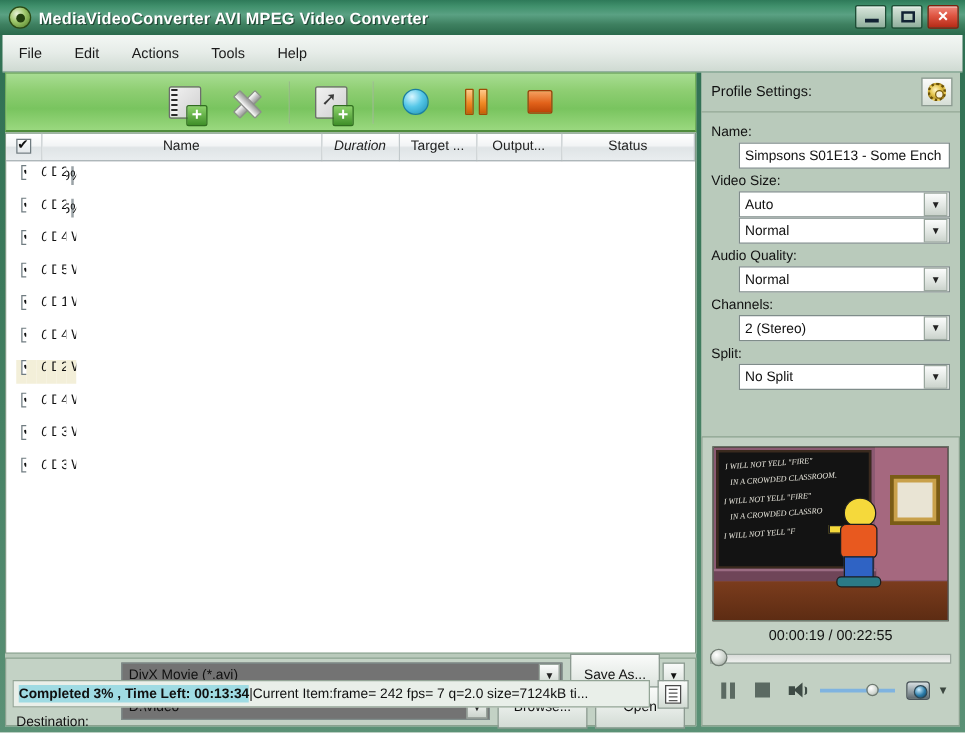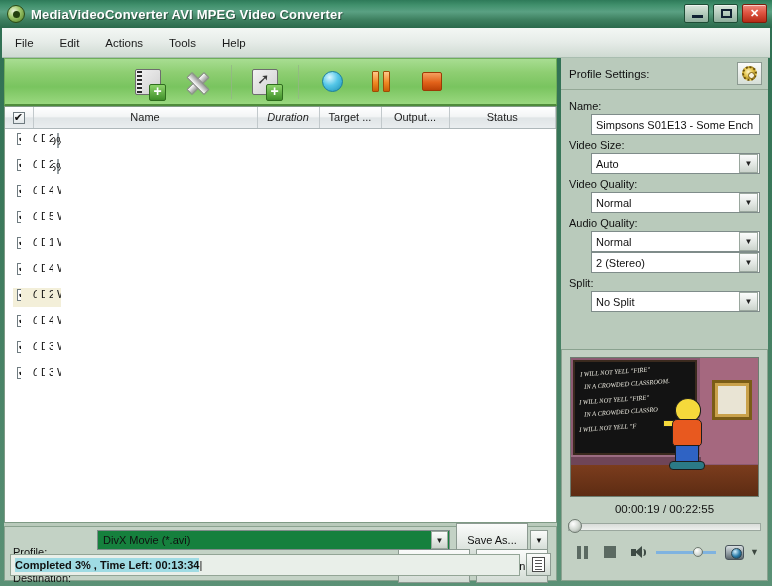--- a/index.html
+++ b/index.html
@@ -162,42 +162,42 @@
   .pbar .lbl{ position:relative; font-size:11px; color:#111; }
 
   
   #bottomform{
     position:absolute; left:0; top:468px; width:553px; height:55px;
     background:#c3d2c5; border:1px solid #8aa28f;
   }
   .frow{ display:flex; align-items:center; height:26px; padding:0 8px; }
   .flabel{ width:84px; font-size:11px; color:#111;margin-top:24px; }
   .fcombo{
-    height:20px; background:#15803d; border:1px solid #7f8c8a;
+    height:20px; background:#737373; border:1px solid #7f8c8a;
     display:flex; align-items:center; flex:1; position:relative; font-size:11px;
   }
   .fcombo .txt{ padding-left:5px; flex:1; overflow:hidden; white-space:nowrap; }
   .fcombo .arrow{
     width:17px; height:18px; margin:0 1px 0 0;
     background:linear-gradient(to bottom,#fbfcfc,#e2e7e3 55%,#cbd3cc);
     border:1px solid #9aa79e; display:flex; align-items:center; justify-content:center;
     font-size:8px; color:#222;
   }
   .fbtn{
     height:21px; min-width:72px; margin-left:6px; padding:16px 8px;
     background:linear-gradient(to bottom,#fafbfa,#e7ece8 52%,#d2dbd4);
     border:1px solid #8c9a91; font-size:11px; color:#111; cursor:pointer;
     display:flex; align-items:center; justify-content:center;
   }
   .fbtn.split{ min-width:18px; padding:0; margin-left:2px; }
 
   
   #statusbar{
     position:absolute; left:10px; top:544px; width:541px; height:32px;
-    display:flex; align-items:flex-end;
+    display:flex; align-items:flex-start;
   }
   #statustext{
     flex:1; height:22px; background:#e9efe9; border:1px solid #93a596;
     display:flex; align-items:center; padding:0 4px; font-size:11px;
     overflow:hidden; white-space:nowrap; position:relative;
   }
   #statustext .hl{ background:#9fdbe3; font-weight:bold; padding:1px 0;}
   #statustext .b{ font-weight:bold; }
   #logbtn{
     width:25px;height:23px; margin-left:6px;
@@ -544,20 +544,21 @@
         <div class="fbtn">Open</div>
       </div>
     </div>
 
   </div>
 
   <div id="statusbar">
     <div id="statustext">
       <span class="hl b">Completed 3% , Time Left: 00:13:34</span>
       <span> | </span>
+      <span>Current Item:frame=  242 fps=  7 q=2.0 size=7124kB ti...</span>
     </div>
     <div id="logbtn">
         <span class="ic-log"></span>
       </div>
   </div>
 
   <div id="rightpane">
 
     <div id="psHeader">
       <div class="t">Profile Settings:</div>
@@ -569,30 +570,30 @@
     <div id="psBody">
         <div class="pslabel">Name:</div>
         <div class="psfield">
           <span class="txt">Simpsons S01E13 - Some Ench</span>
         </div>
         <div class="pslabel">Video Size:</div>
         <div class="psfield">
           <span class="txt">Auto</span>
           <span class="arrow">▼</span>
         </div>
-        <div class="pslabel">Video Quality:</div>
         <div class="psfield">
           <span class="txt">Normal</span>
           <span class="arrow">▼</span>
         </div>
         <div class="pslabel">Audio Quality:</div>
         <div class="psfield">
           <span class="txt">Normal</span>
           <span class="arrow">▼</span>
         </div>
+        <div class="pslabel">Channels:</div>
         <div class="psfield">
           <span class="txt">2 (Stereo)</span>
           <span class="arrow">▼</span>
         </div>
         <div class="pslabel">Split:</div>
         <div class="psfield">
           <span class="txt">No Split</span>
           <span class="arrow">▼</span>
         </div>
       </div>

